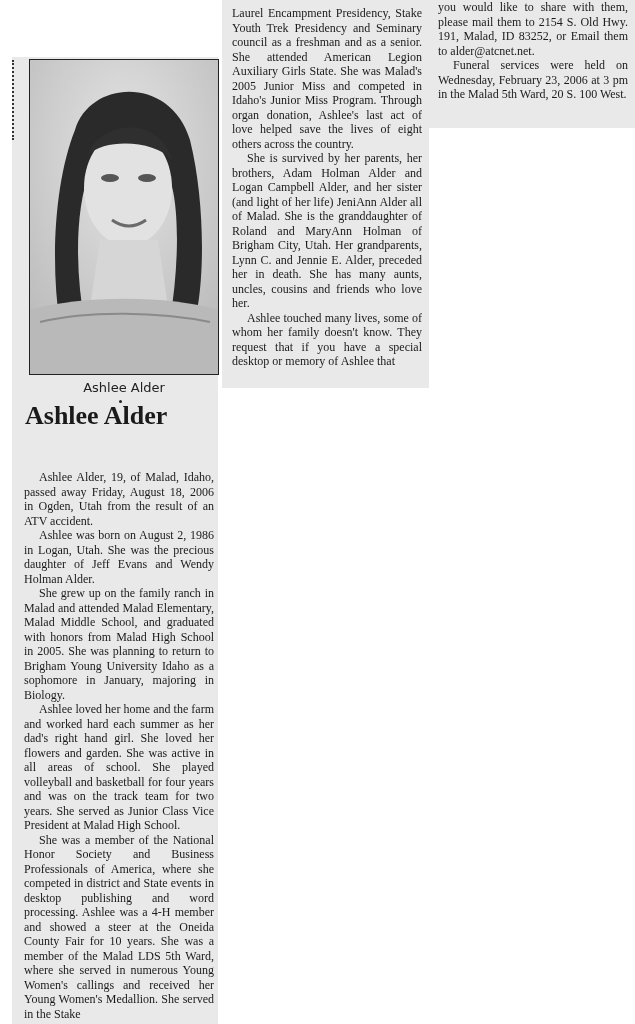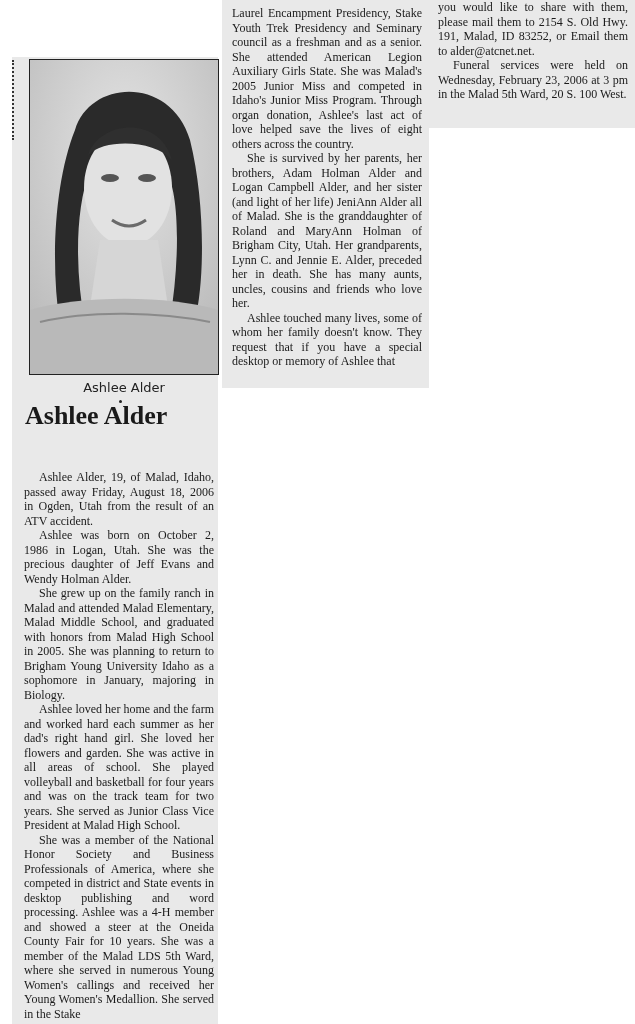--- a/index.html
+++ b/index.html
@@ -50,21 +50,21 @@
   </svg>
 </div>
 
 <div class="caption">Ashlee Alder</div>
 <div class="caption-dot"></div>
 
 <div class="headline">Ashlee Alder</div>
 
 <div class="col col-left">
   <p>Ashlee Alder, 19, of Malad, Idaho, passed away Friday, August 18, 2006 in Ogden, Utah from the result of an ATV accident.</p>
-  <p>Ashlee was born on October 2, 1986 in Logan, Utah. She was the precious daughter of Jeff Evans and Wendy Holman Alder.</p>
+  <p>Ashlee was born on August 2, 1986 in Logan, Utah. She was the precious daughter of Jeff Evans and Wendy Holman Alder.</p>
   <p>She grew up on the family ranch in Malad and attended Malad Elementary, Malad Middle School, and graduated with honors from Malad High School in 2005. She was planning to return to Brigham Young University Idaho as a sophomore in January, majoring in Biology.</p>
   <p>Ashlee loved her home and the farm and worked hard each summer as her dad's right hand girl. She loved her flowers and garden. She was active in all areas of school. She played volleyball and basketball for four years and was on the track team for two years. She served as Junior Class Vice President at Malad High School.</p>
   <p>She was a member of the National Honor Society and Business Professionals of America, where she competed in district and State events in desktop publishing and word processing. Ashlee was a 4-H member and showed a steer at the Oneida County Fair for 10 years. She was a member of the Malad LDS 5th Ward, where she served in numerous Young Women's callings and received her Young Women's Medallion. She served in the Stake</p>
 </div>
 
 <div class="col col-mid">
   <p class="cont">Laurel Encampment Presidency, Stake Youth Trek Presidency and Seminary council as a freshman and as a senior. She attended American Legion Auxiliary Girls State. She was Malad's 2005 Junior Miss and competed in Idaho's Junior Miss Program. Through organ donation, Ashlee's last act of love helped save the lives of eight others across the country.</p>
   <p>She is survived by her parents, her brothers, Adam Holman Alder and Logan Campbell Alder, and her sister (and light of her life) JeniAnn Alder all of Malad. She is the granddaughter of Roland and MaryAnn Holman of Brigham City, Utah. Her grandparents, Lynn C. and Jennie E. Alder, preceded her in death. She has many aunts, uncles, cousins and friends who love her.</p>
   <p>Ashlee touched many lives, some of whom her family doesn't know. They request that if you have a special desktop or memory of Ashlee that</p>
 </div>

